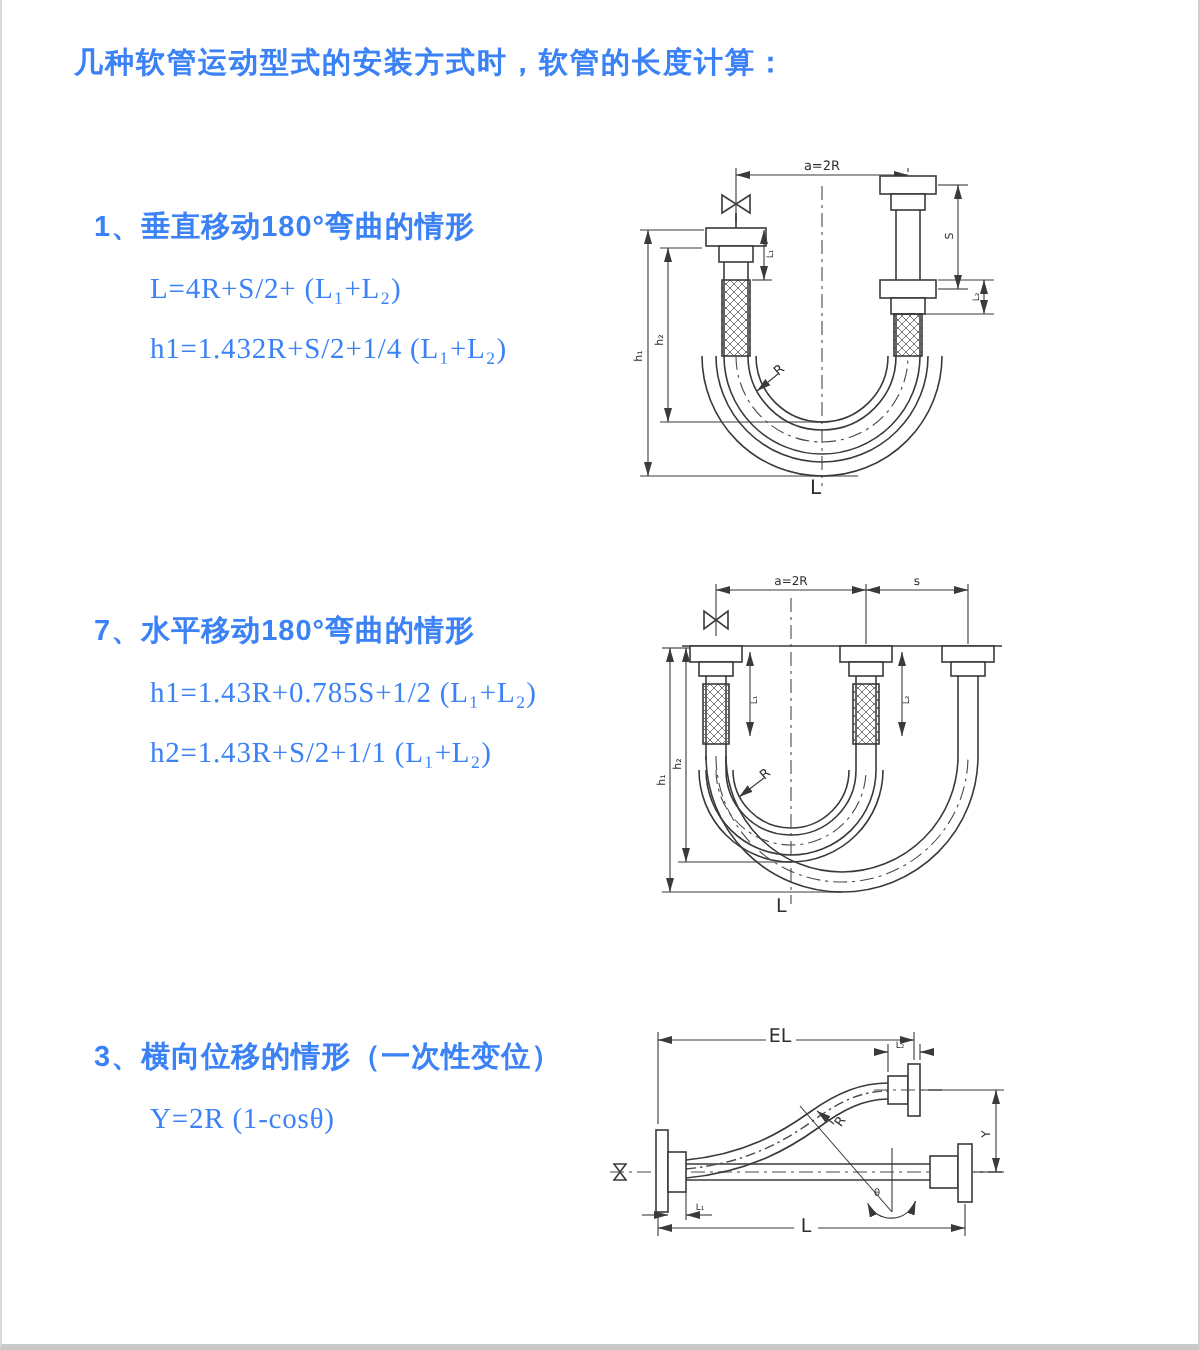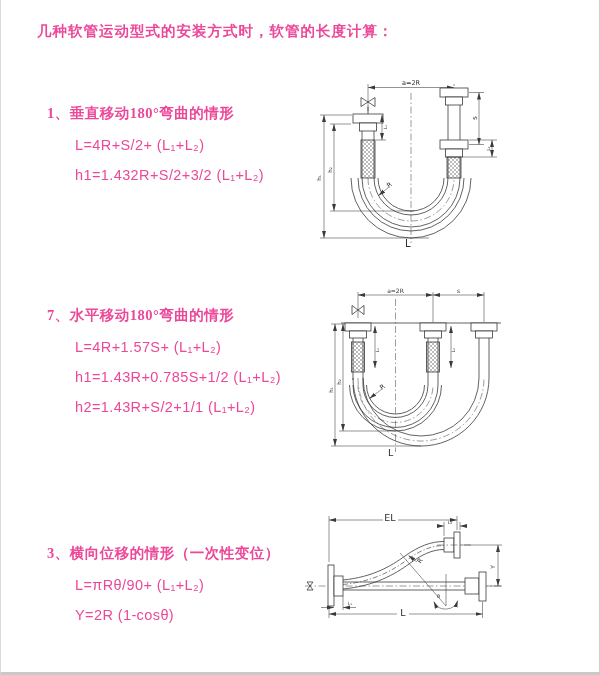--- a/index.html
+++ b/index.html
@@ -1,25 +1,25 @@
 <!DOCTYPE html>
 <html><head>
 <meta charset="utf-8">
 <style>
   html,body{margin:0;padding:0;background:#e9e9e9;}
   .page{
     position:relative;width:600px;height:675px;background:#ffffff;
-    font-family:"Liberation Sans","DejaVu Sans",sans-serif;color:#ec4899;
+    font-family:"Liberation Sans","DejaVu Sans",sans-serif;color:#3b82f6;
     border-left:1px solid #d9d9d9;border-right:1px solid #cfcfcf;
     border-bottom:3px solid #c9c9c9;box-sizing:border-box;overflow:hidden;
   }
   .title{position:absolute;left:36px;top:22px;font-size:14.5px;font-weight:bold;letter-spacing:1px;}
   .section{position:absolute;left:46px;}
-  .heading{font-size:14.5px;font-weight:bold;letter-spacing:0.5px;height:18px;font-family:Liberation Serif, serif;}
-  .formulas{margin-top:8px;padding-left:28px;}
+  .heading{font-size:14.5px;font-weight:bold;letter-spacing:0.5px;height:18px;}
+  .formulas{margin-top:8px;padding-left:28px;font-family:Liberation Serif, serif;}
   .formula{font-size:14.5px;line-height:30px;letter-spacing:0.4px;white-space:pre;}
   svg{position:absolute;}
   svg text{font-family:"DejaVu Sans","Liberation Sans",sans-serif;fill:#2e2e2e;}
   .ln{stroke:#3a3a3a;stroke-width:0.8;fill:none;}
   .dim{stroke:#3a3a3a;stroke-width:0.55;fill:none;}
   .cl{stroke:#4a4a4a;stroke-width:0.55;fill:none;stroke-dasharray:7 2.5 1.5 2.5;}
   .hd{stroke:#4a4a4a;stroke-width:0.7;fill:none;stroke-dasharray:5 2 1.2 2;}
   .wh{fill:#ffffff;stroke:#3a3a3a;stroke-width:0.8;}
   .br{stroke:#3a3a3a;stroke-width:0.8;}
 </style>
@@ -27,37 +27,35 @@
 <body>
 
 <div class="page">
 
   <div class="title">几种软管运动型式的安装方式时，软管的长度计算：</div>
 
   <div class="section" style="top:104px">
     <div class="heading">1、垂直移动180°弯曲的情形</div>
     <div class="formulas">
       <div class="formula">L=4R+S/2+ (L₁+L₂)</div>
-      <div class="formula">h1=1.432R+S/2+3/2 (L₁+L₂)</div>
+      <div class="formula">h1=1.432R+S/2+1/4 (L₁+L₂)</div>
     </div>
   </div>
 
   <div class="section" style="top:306px">
     <div class="heading">7、水平移动180°弯曲的情形</div>
     <div class="formulas">
-      <div class="formula">L=4R+1.57S+ (L₁+L₂)</div>
       <div class="formula">h1=1.43R+0.785S+1/2 (L₁+L₂)</div>
       <div class="formula">h2=1.43R+S/2+1/1 (L₁+L₂)</div>
     </div>
   </div>
 
-  <div class="section" style="top:544px">
+  <div class="section" style="top:519px">
     <div class="heading">3、横向位移的情形（一次性变位）</div>
     <div class="formulas">
-      <div class="formula">L=πRθ/90+ (L₁+L₂)</div>
       <div class="formula">Y=2R (1-cosθ)</div>
     </div>
   </div>
 
   <svg style="left:313px;top:68px" width="277" height="192" viewBox="313 68 277 192">
     <defs>
       <marker id="a1" markerWidth="8" markerHeight="6" refX="7" refY="3" orient="auto-start-reverse" markerUnits="userSpaceOnUse">
         <path d="M0,1 L7,3 L0,5 Z" fill="#3a3a3a"></path>
       </marker>
       <pattern id="h1" width="4" height="4" patternUnits="userSpaceOnUse">

